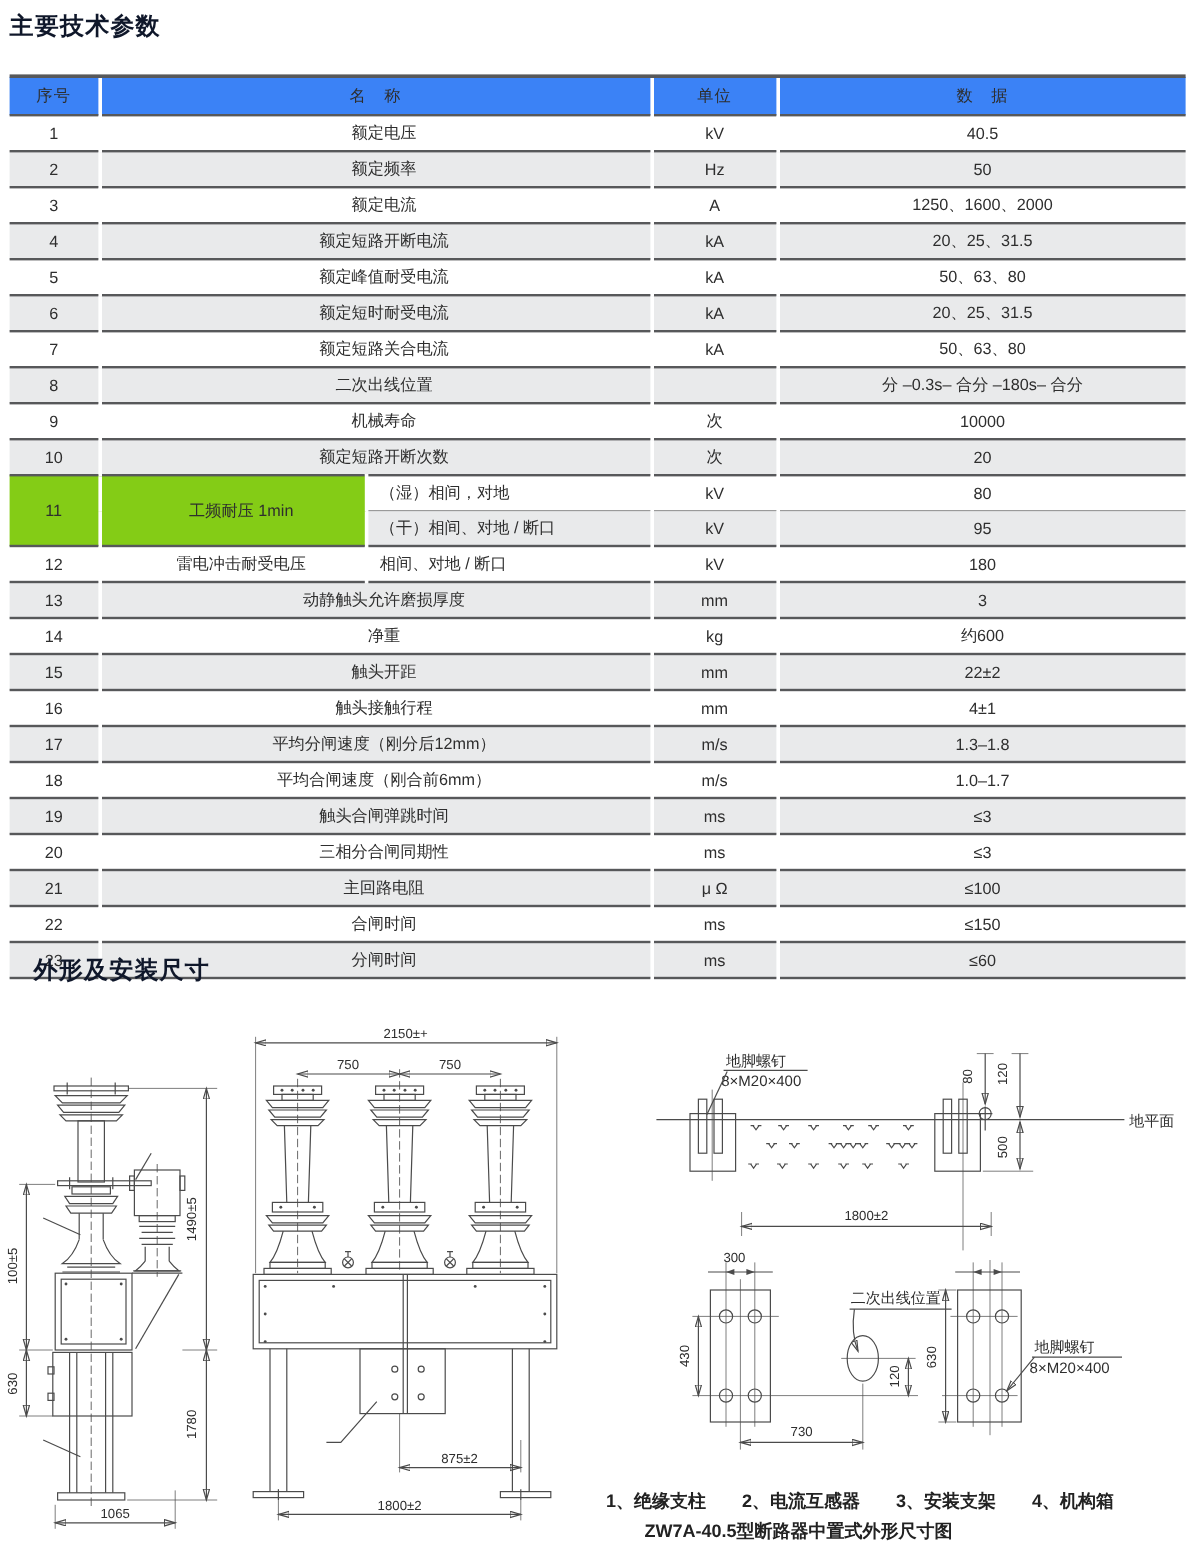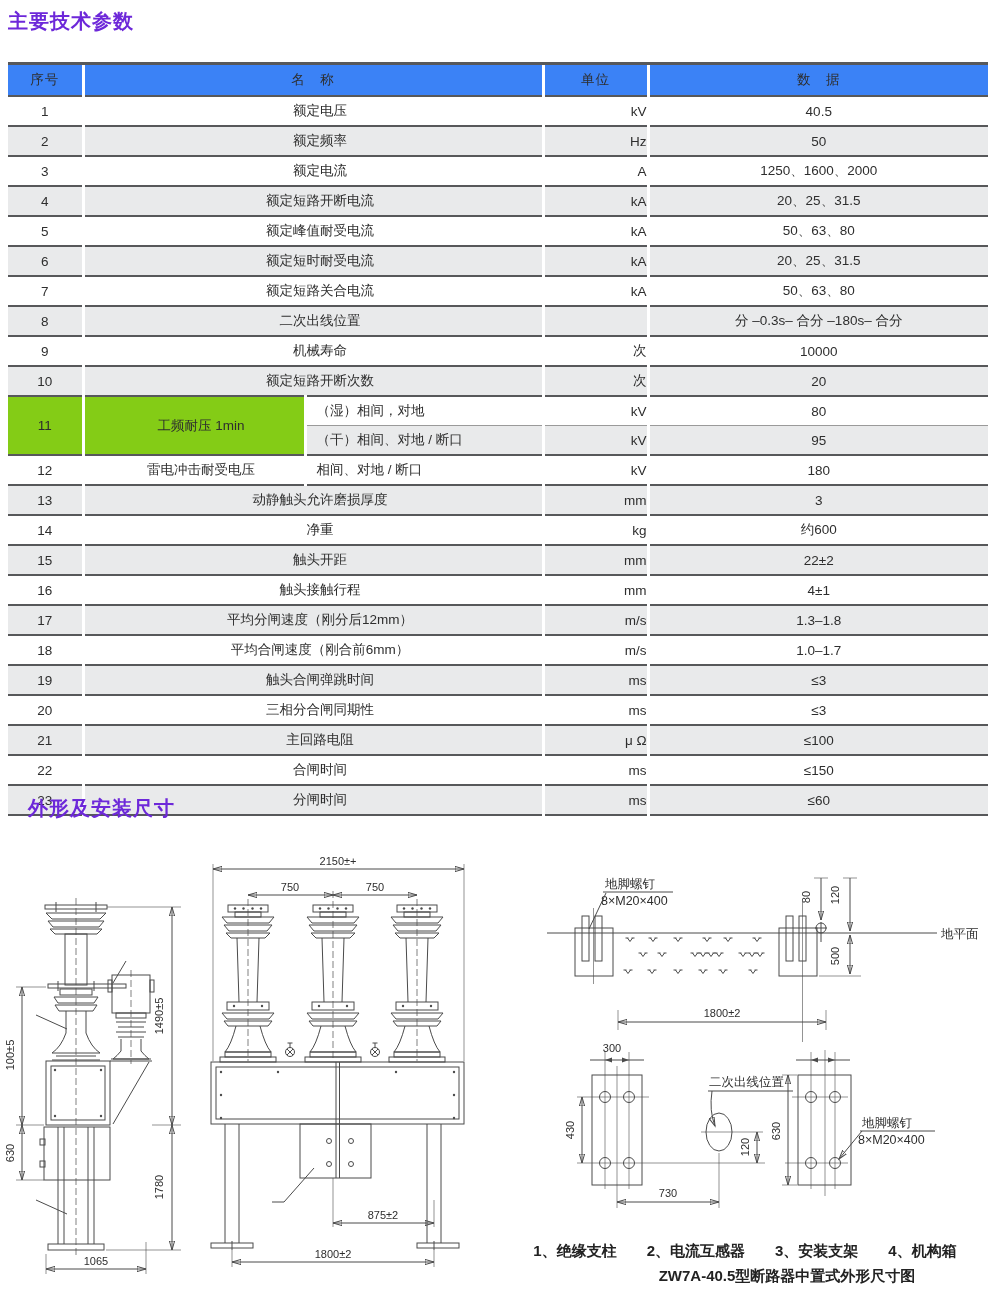--- a/index.html
+++ b/index.html
@@ -1,41 +1,41 @@
 <!DOCTYPE html>
 <html><head>
 <meta charset="utf-8">
 <style>
   html,body{margin:0;padding:0;background:#fff;}
   body{font-family:"Liberation Sans","DejaVu Sans",sans-serif;color:#2e2e2e;}
   .page{position:relative;width:996px;height:1293px;background:#fff;overflow:hidden;}
-  .sec-title{position:absolute;left:8px;margin:0;font-size:20px;font-weight:bold;color:#6d28d9;letter-spacing:1px;}
+  .sec-title{position:absolute;left:8px;margin:0;font-size:20px;font-weight:bold;color:#0f172a;letter-spacing:1px;}
   .t1{top:8px;}
   .t2{top:795px;padding-left:20px;}
   table.params{position:absolute;left:8px;top:62px;width:980px;border-collapse:collapse;table-layout:fixed;font-size:13.5px;}
   table.params th{background:#3b82f6;height:28px;font-weight:normal;border-top:3px solid #57585a;border-bottom:2px solid #57585a;letter-spacing:1px;}
   table.params td{height:28px;padding:0;border-bottom:2px solid #57585a;}
   table.params .bl{border-left:3px solid #fff;}
   table.params tr.g td{background:#e9eaeb;}
   table.params td.w{background:#84cc16;}
   table.params td.subdiv{border-bottom:1px solid #9a9a9a;}
   .cno{text-align:center;}
   .cname,.cname2{text-align:center;padding-left:14px !important;}
   .csub{text-align:left;padding-left:10px !important;}
-  .cunit{text-align:right;}
+  .cunit{text-align:center;}
   .cdata{text-align:center;}
   .dw{position:absolute;}
   .dw line,.dw rect,.dw path,.dw circle,.dw ellipse,.dw polyline{stroke:#4b4b4b;fill:none;stroke-width:1;}
   .dw .thin{stroke-width:0.6;}
   .dw .cl{stroke-dasharray:7 3;stroke-width:0.7;}
   .dw .dot{fill:#4b4b4b;stroke:none;}
   .dw .fil{fill:#4b4b4b;stroke:none;}
   .dw text{fill:#2e2e2e;font-size:11px;stroke:none;font-family:"Liberation Sans","DejaVu Sans",sans-serif;}
   .dw text.lb{font-size:12.5px;}
-  .cap{position:absolute;text-align:center;font-size:15px;font-weight:bold;color:#222;}
+  .cap{position:absolute;font-size:15px;font-weight:bold;color:#222;}
   .cap1{left:505px;top:1242px;width:480px;}
   .cap2{left:537px;top:1267px;width:500px;}
 </style>
 </head>
 <body>
 
 <div class="page">
 
   <h1 class="sec-title t1">主要技术参数</h1>
 

